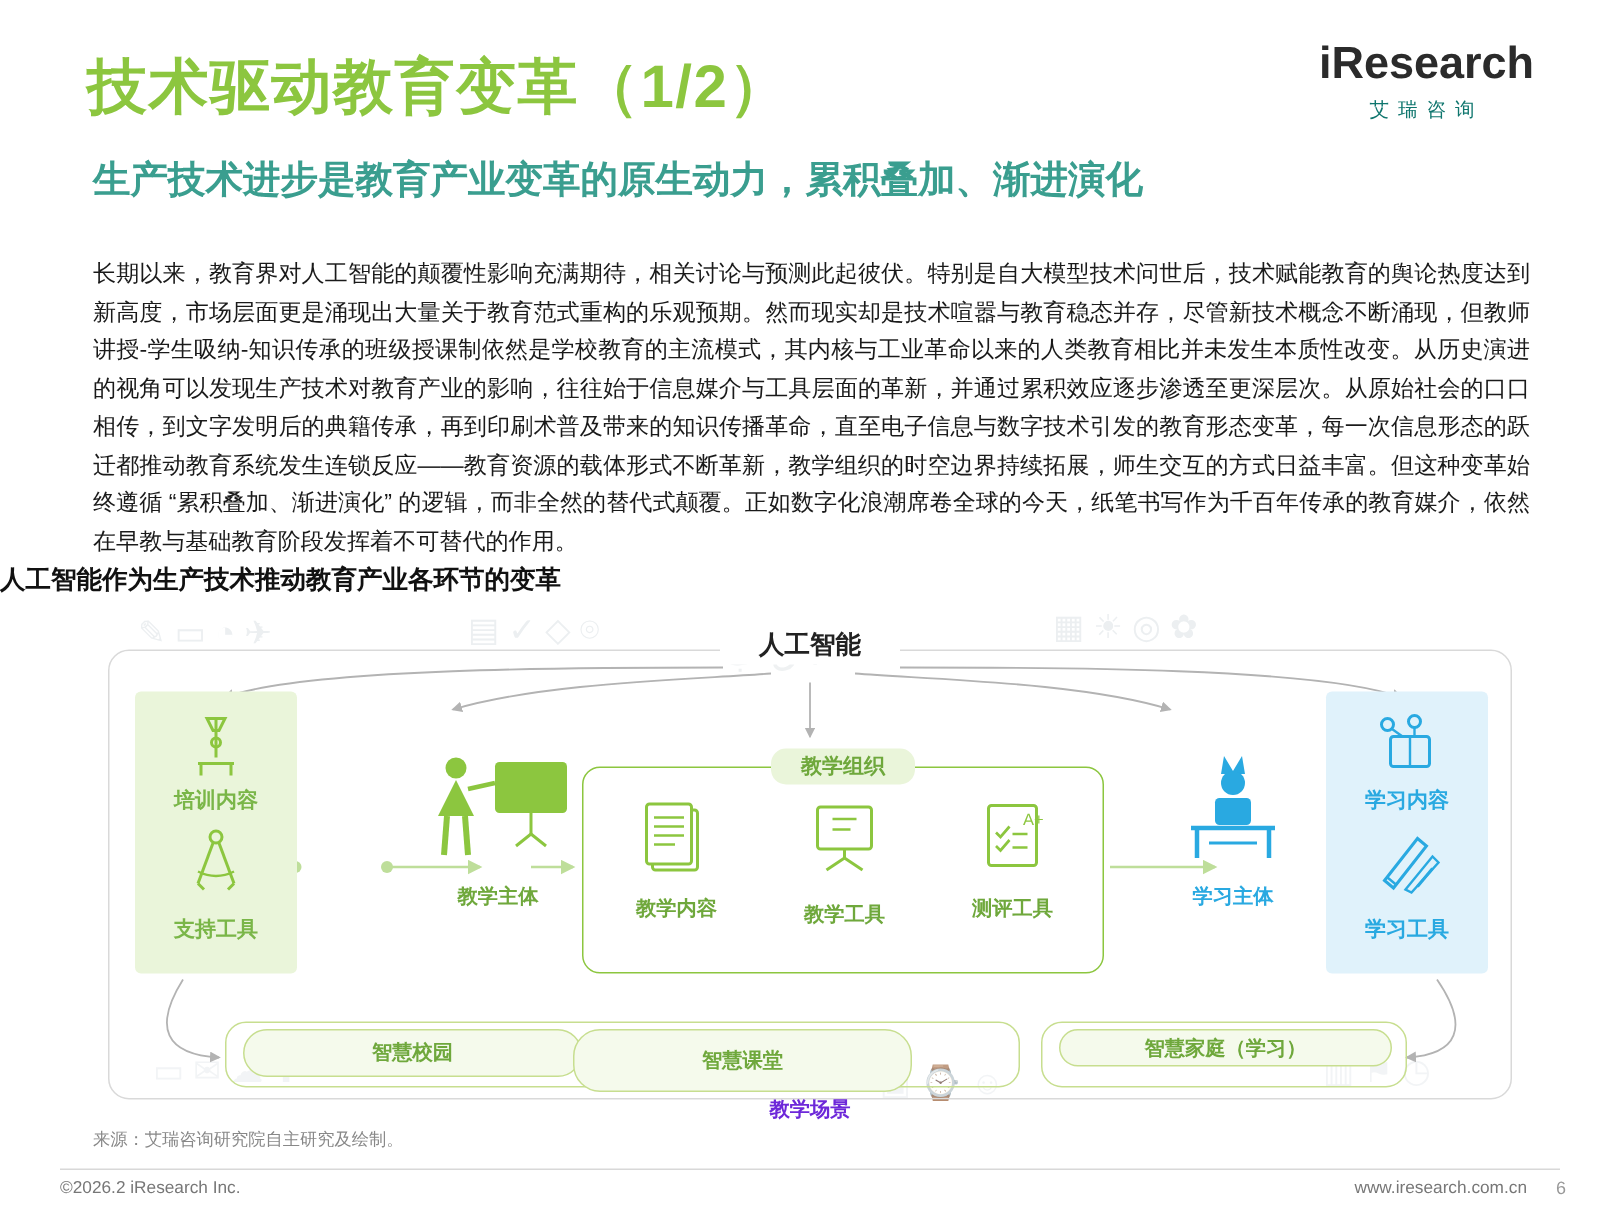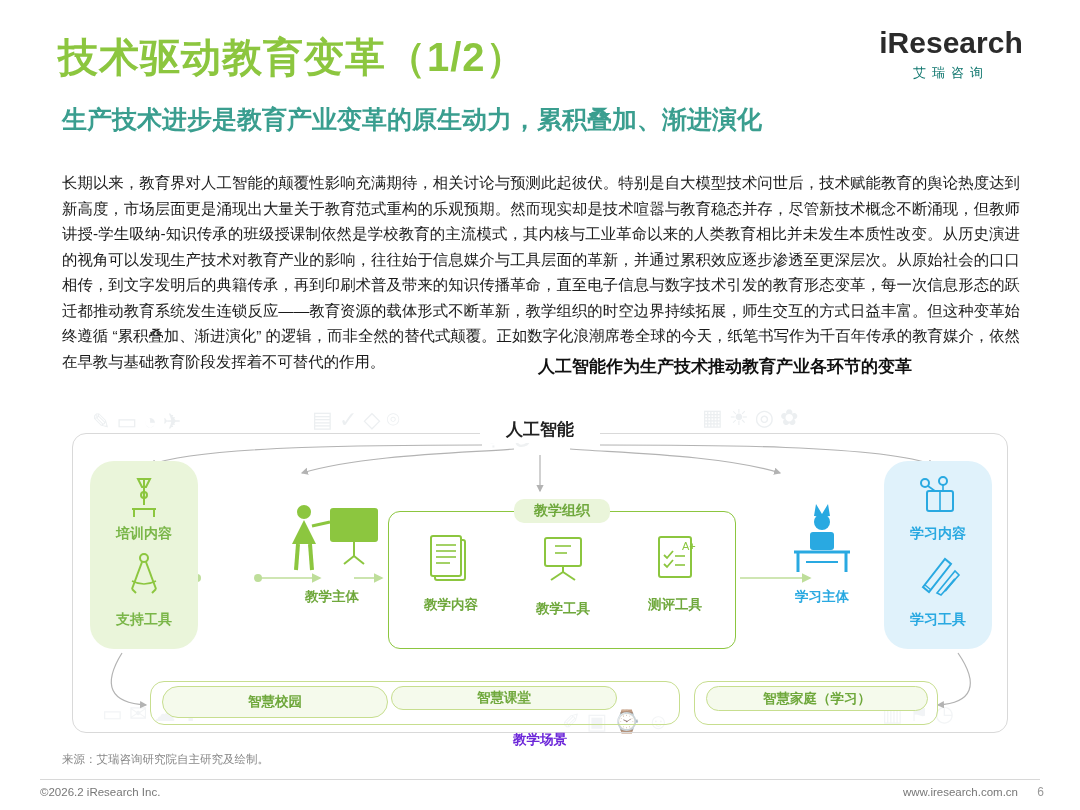--- a/index.html
+++ b/index.html
@@ -62,23 +62,23 @@
     font-size: 15.4px;
     line-height: 25.5px;
     color: #1a1a1a;
     text-align: justify;
     text-justify: inter-ideograph;
   }
 
   
   .fig-title {
     position: absolute;
-    left: 0; top: 355px;
+    left: 0; top: 375px;
     width: 912px;
-    text-align: right;
+    text-align: left;
     font-size: 17px;
     font-weight: bold;
     color: #111;
   }
   .fig-wrap {
     position: absolute;
     left: 62px; top: 403px;
     width: 956px; height: 345px;
   }
   .fig-bg {
@@ -114,21 +114,21 @@
     padding: 2px 26px;
     font-size: 17px;
     font-weight: bold;
     color: #222;
     white-space: nowrap;
   }
 
   
   .panel {
     position: absolute;
-    border-radius: 24px;
+    border-radius: 4px;
     background: #EAF5DA;
     font-family: Liberation Serif, serif;
   }
   .panel.blue { background: #E0F2FB; }
 
   .panel-label {
     text-align: center;
     font-size: 14px;
     font-weight: bold;
     color: #7AB648;
@@ -404,21 +404,21 @@
           <path d="M22 42 L40 20 L44 24 L26 44 Z" fill="none" stroke="#29A9E1" stroke-width="1.6"></path>
         </svg>
       </div>
       <div class="panel-label" style="position:absolute; left:0; top:150px; width:108px;">学习工具</div>
     </div>
 
     <div class="scene-outer" style="left:88px; top:278px; width:530px; height:44px;"></div>
     <div class="scene-outer" style="left:632px; top:278px; width:244px; height:44px;"></div>
 
     <div class="scene-pill" style="left:100px; top:283px; width:226px; height:32px;">智慧校园</div>
-    <div class="scene-pill" style="left:329px; top:283px; width:226px; height:24px;">智慧课堂</div>
+    <div class="scene-pill" style="left:320px; top:283px; width:226px; height:42px;">智慧课堂</div>
     <div class="scene-pill" style="left:644px; top:283px; width:222px; height:25px;">智慧家庭（学习）</div>
 
     <div class="scene-caption" style="top:328px;">教学场景</div>
   </div>
 
   <div class="src">来源：艾瑞咨询研究院自主研究及绘制。</div>
 
   <div class="footer-line"></div>
   <div class="foot-left">©2026.2 iResearch Inc.</div>
   <div class="foot-right">www.iresearch.com.cn</div>

